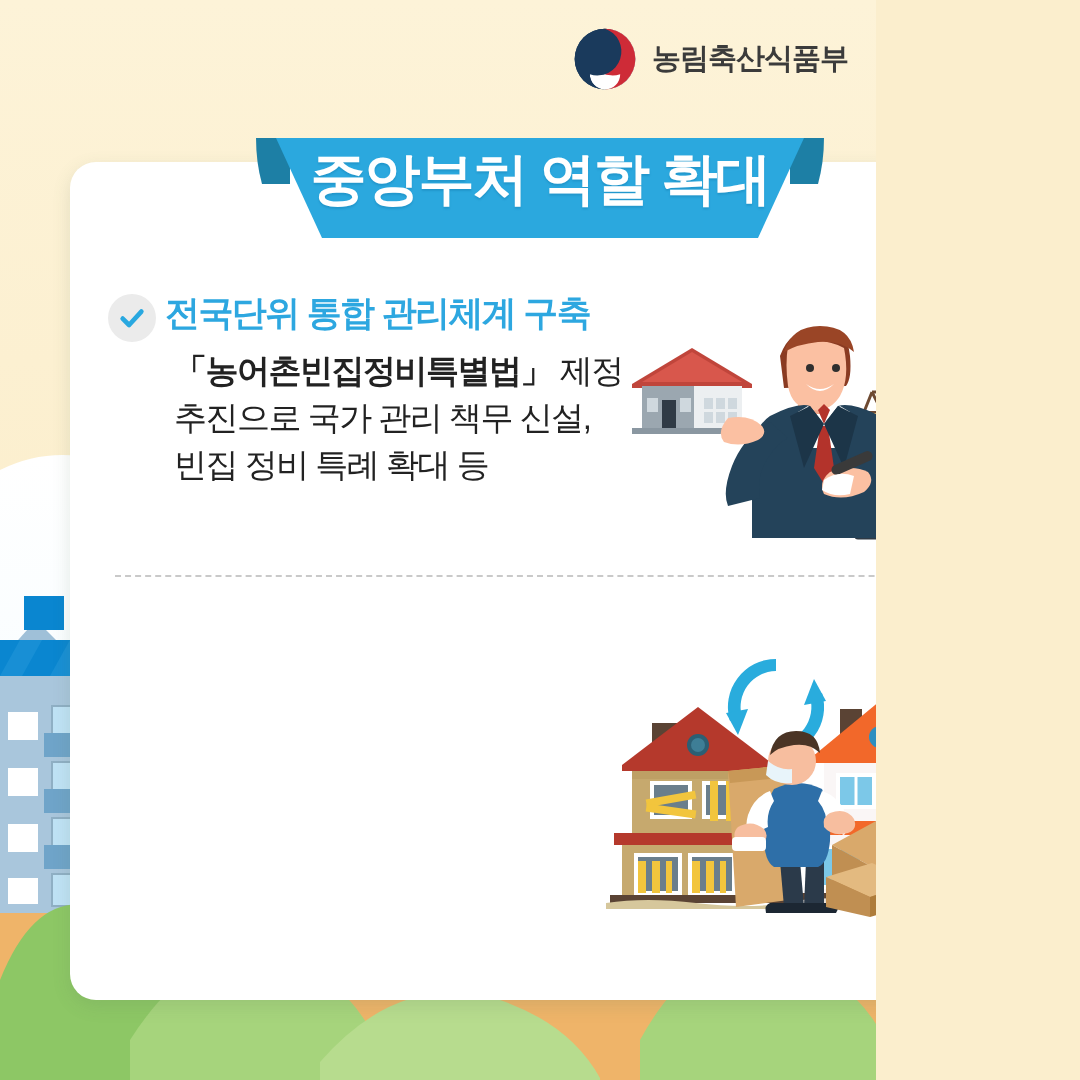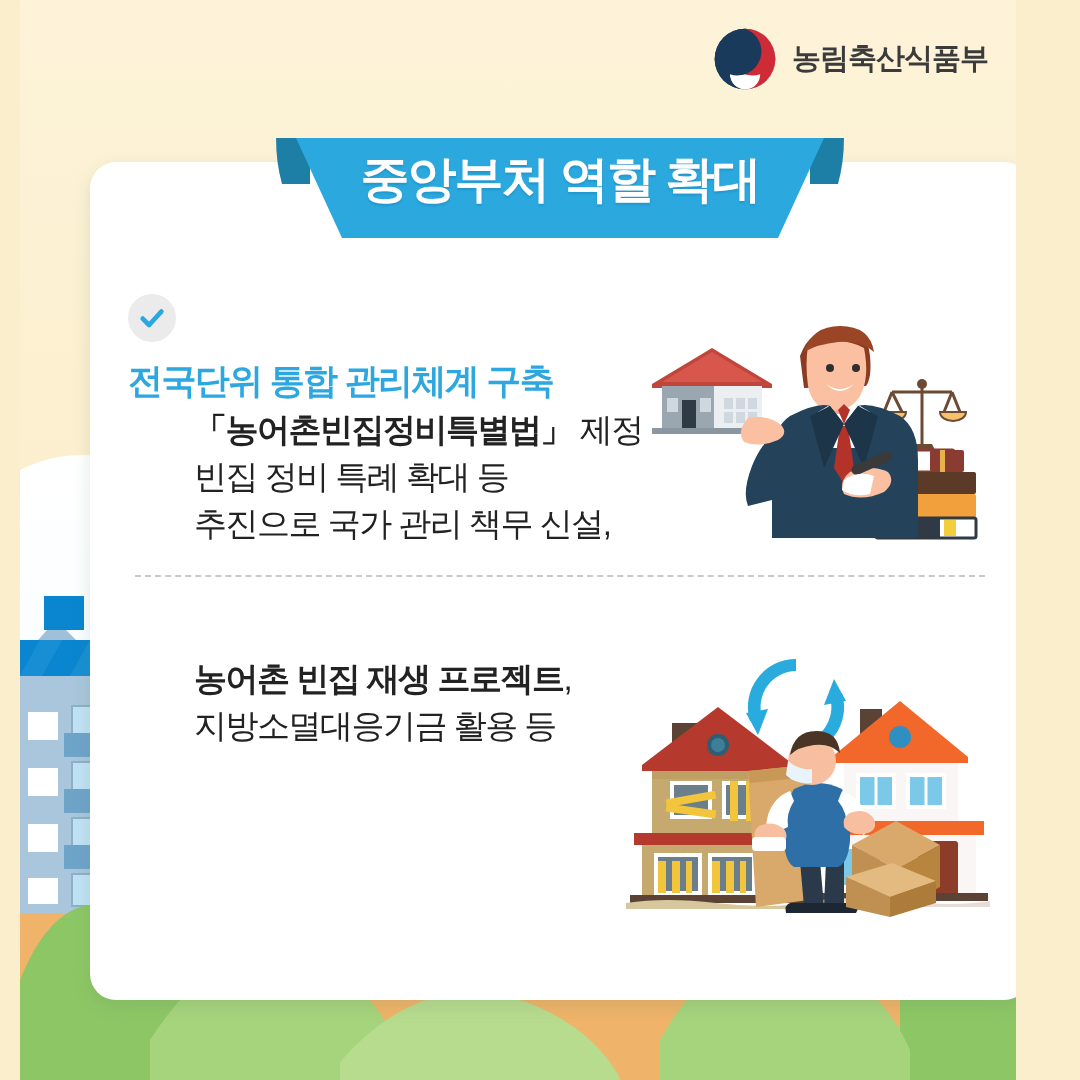--- a/index.html
+++ b/index.html
@@ -5,24 +5,23 @@
 <style>
   html,body{margin:0;padding:0;}
   body{
     width:1080px;height:1080px;
     font-family:"Liberation Sans","DejaVu Sans",sans-serif;
     background:#fbeecd;
     overflow:hidden;
   }
   #stage{
     position:relative;
-    width:996px;height:1080px;
+    width:876px;height:1080px;
     overflow:hidden;
     background:#fbeecd;
-    margin-left:20px;
   }
 
   
   .bg-layer{position:absolute;left:0;top:0;width:1080px;height:1080px;}
 
   
   #logo-area{
     position:absolute;top:26px;right:28px;
     display:flex;align-items:center;gap:14px;
   }
@@ -45,31 +44,31 @@
     position:absolute;left:256px;top:138px;
     width:568px;height:100px;
   }
   #ribbon-fold-l,#ribbon-fold-r{position:absolute;top:0;width:34px;height:46px;}
   #ribbon-fold-l{left:0;}
   #ribbon-fold-r{right:0;}
   #ribbon-body{position:absolute;left:20px;top:0;width:528px;height:100px;}
   #ribbon-title{
     position:absolute;left:0;top:0;width:568px;height:84px;
     display:flex;align-items:center;justify-content:center;
-    font-size:49px;font-weight:bold;color:#ffffff;
+    font-size:56px;font-weight:bold;color:#ffffff;
     letter-spacing:-2px;
     text-shadow:0 2px 2px rgba(0,90,140,0.22);
   }
 
   
   .section{position:absolute;left:108px;}
   #section-1{top:292px;}
   #section-2{top:650px;}
 
-  .sec-head{display:flex;align-items:flex-start;gap:18px;flex-direction:column;}
+  .sec-head{display:flex;align-items:flex-start;gap:9px;}
   .check-circle{
     width:48px;height:48px;border-radius:50%;
     background:#ebebeb;flex:none;
     display:flex;align-items:center;justify-content:center;
     margin-top:2px;
   }
   .check-circle svg{width:28px;height:28px;display:block;}
   .sec-title{
     font-size:35px;font-weight:bold;color:#2da7e0;
     letter-spacing:-1.6px;line-height:1.18;
@@ -212,22 +211,22 @@
     <div class="sec-head">
       <span class="check-circle">
         <svg viewBox="0 0 24 24" xmlns="http://www.w3.org/2000/svg">
           <path d="M4 12.5 L9.5 18 L20 6.5" fill="none" stroke="#29A8E0" stroke-width="4" stroke-linecap="round" stroke-linejoin="round"></path>
         </svg>
       </span>
       <span class="sec-title">전국단위 통합 관리체계 구축</span>
     </div>
     <div class="sec-body">
       <span class="line"><span class="b">「농어촌빈집정비특별법」</span><span> 제정</span></span>
+      <span class="line">추진으로 국가 관리 책무 신설,</span>
       <span class="line">빈집 정비 특례 확대 등</span>
-      <span class="line">추진으로 국가 관리 책무 신설,</span>
     </div>
   </div>
 
   <svg id="illo-1" viewBox="0 0 340 230" xmlns="http://www.w3.org/2000/svg">
 
     <g>
       <path d="M12 72 L72 36 L132 72 L132 76 L12 76 Z" fill="#C0453B"></path>
       <path d="M22 70 L72 40 L122 70 Z" fill="#D8574C"></path>
       <rect x="22" y="74" width="52" height="44" fill="#9BA7B0"></rect>
       <rect x="74" y="74" width="48" height="44" fill="#ECEFF1"></rect>
@@ -298,24 +297,20 @@
       <path d="M210 160 q22 -8 38 0 q8 10 -4 20 q-22 10 -40 2 q-6 -12 6 -22 z" fill="#FBC0A2"></path>
       <rect x="210" y="146" width="44" height="10" rx="5" fill="#3A3A3A" transform="rotate(-24 232 151)"></rect>
 
       <path d="M204 168 q14 -10 30 -4 l-4 18 q-16 4 -28 -4 z" fill="#FFFFFF"></path>
     </g>
   </svg>
 
   <div id="divider"></div>
 
   <div class="section" id="section-2">
-    <div class="sec-body">
-      <span class="line"><span class="b">농어촌 빈집 재생 프로젝트</span><span>,</span></span>
-      <span class="line">지방소멸대응기금 활용 등</span>
-    </div>
   </div>
 
   <svg id="illo-2" viewBox="0 0 390 272" xmlns="http://www.w3.org/2000/svg">
 
     <g fill="#29ACDD">
       <path d="M196 14 a48 48 0 0 0 -46 62 l12 -4 a36 36 0 0 1 34 -46 z"></path>
       <path d="M168 64 l-22 4 l12 22 z"></path>
       <path d="M196 110 a48 48 0 0 0 46 -62 l-12 4 a36 36 0 0 1 -34 46 z"></path>
       <path d="M224 60 l22 -4 l-12 -22 z"></path>
     </g>

